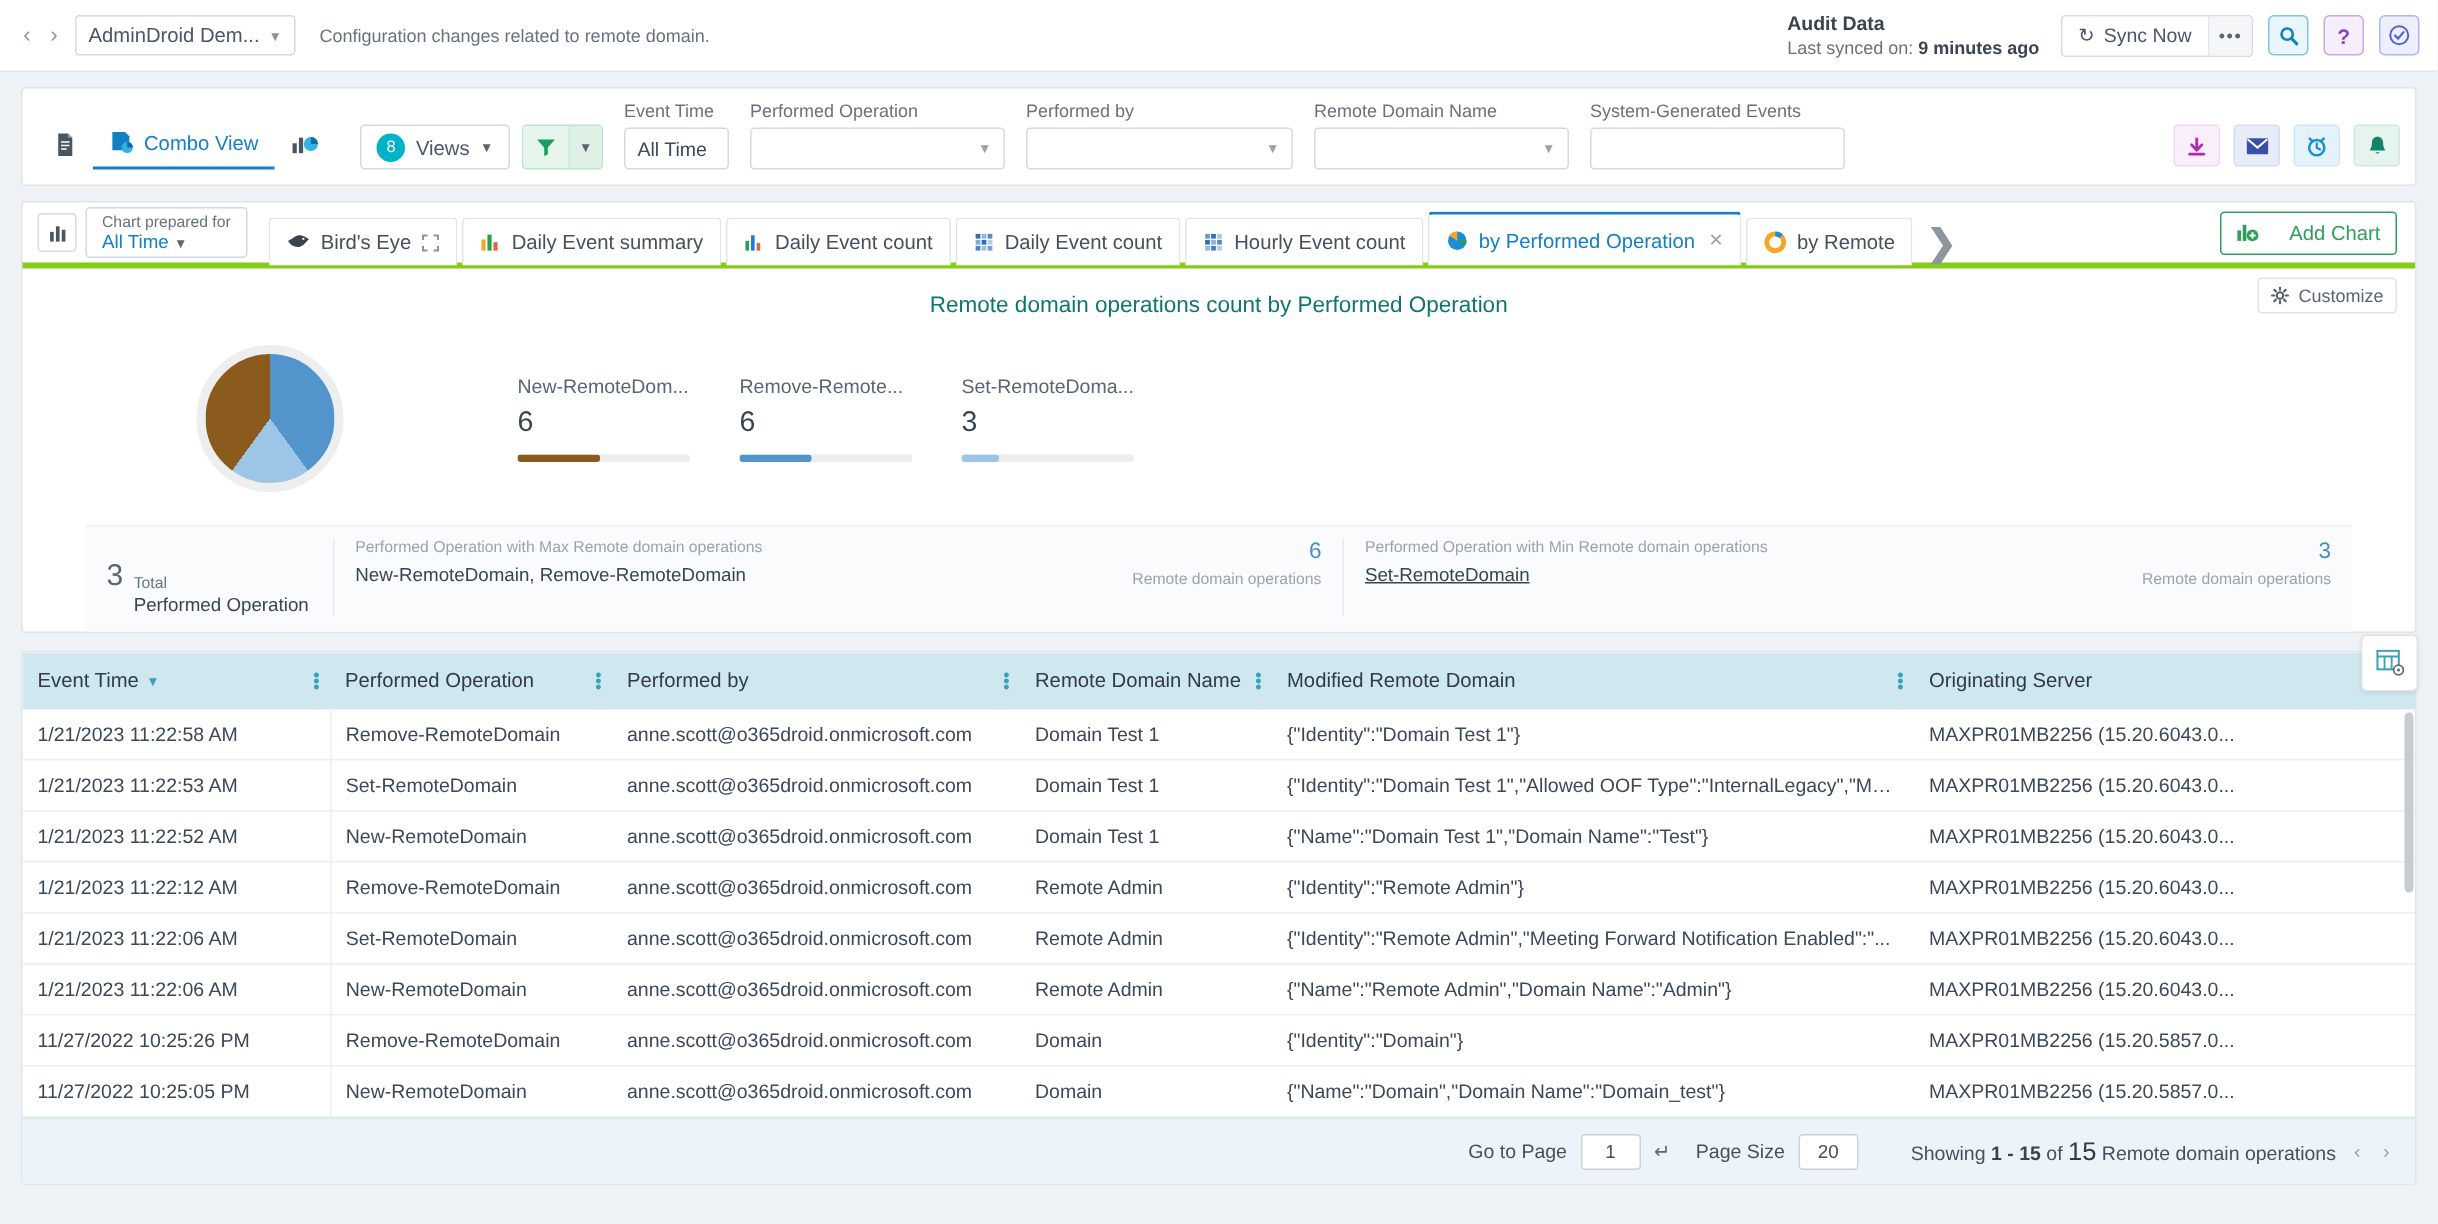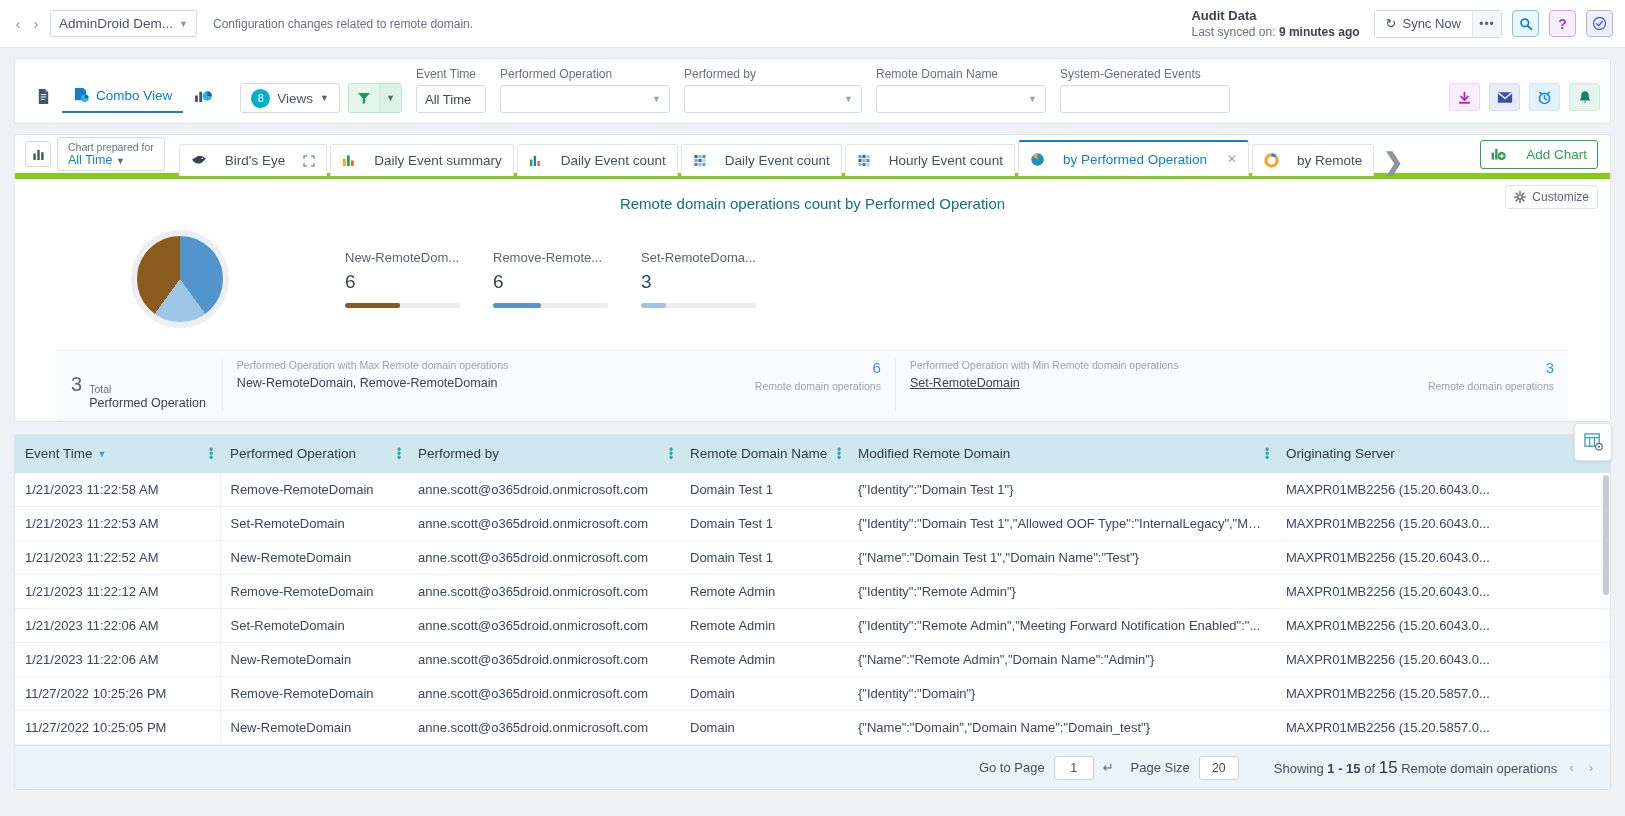--- a/index.html
+++ b/index.html
@@ -96,31 +96,31 @@
 
   .toolicons { margin-left: auto; display: flex; gap: 9px; align-items: center; padding-bottom: 2px; }
   .ticon { width: 31px; height: 28px; border-radius: 3px; display: flex; align-items: center; justify-content: center; cursor: pointer; }
   .ticon.dl   { background: #fbeefb; border: 1px solid #f0d8f0; }
   .ticon.mail { background: #e8ecf8; border: 1px solid #d6ddf1; }
   .ticon.clock{ background: #e4f3fb; border: 1px solid #cfe8f6; }
   .ticon.bell { background: #e5f5ee; border: 1px solid #cfeadd; }
 
   
   .chartcard { margin-top: 10px; position: relative; }
-  .chart-tabrow { display: flex; align-items: center; height: 44px; border-bottom: 6px solid #84cc16; padding-left: 10px; justify-content: flex-end; }
+  .chart-tabrow { display: flex; align-items: center; height: 44px; border-bottom: 4px solid #84cc16; padding-left: 10px; justify-content: flex-end; }
   .sq-icon-btn { width: 26px; height: 26px; border: 1px solid #d4dae0; border-radius: 3px; display: flex; align-items: center; justify-content: center; cursor: pointer; background: #fff; }
   .preparedfor {
     border: 1px solid #d4dae0; border-radius: 3px; height: 34px; margin-left: 6px; padding: 0 10px;
     display: flex; flex-direction: column; justify-content: center; cursor: pointer; line-height: 1.15;
   }
   .preparedfor .p1 { font-size: 10.5px; color: #68727e; }
   .preparedfor .p2 { font-size: 12.5px; color: #1380c6; }
   .chart-tabs { display: flex; align-items: flex-end; margin-left: 14px; height: 44px; overflow: hidden; }
   .ctab {
-    display: flex; align-items: center; gap: 18px; height: 32px; padding: 0 11px;
+    display: flex; align-items: center; gap: 7px; height: 32px; padding: 0 11px;
     border: 1px solid #e0e5ea; border-bottom: none; border-radius: 3px 3px 0 0; background: #fff;
     font-size: 13.5px; color: #45505c; cursor: pointer; margin-right: 3px; white-space: nowrap;
   }
   .ctab.active { color: #1380c6; border-top: 2.5px solid #1380c6; height: 36px; }
   .ctab .x { color: #9aa3ad; font-size: 12px; margin-left: 2px; }
   .chev-next { font-size: 24px; color: #8d959d; cursor: pointer; margin: 0 6px; font-weight: bold; }
   .addchart {
     margin-left: auto; margin-right: 12px; display: flex; align-items: center; gap: 20px;
     border: 1px solid #2ea05a; color: #2ea05a; border-radius: 3px; height: 29px; padding: 0 10px;
     font-size: 13.5px; cursor: pointer; background: #fff;

